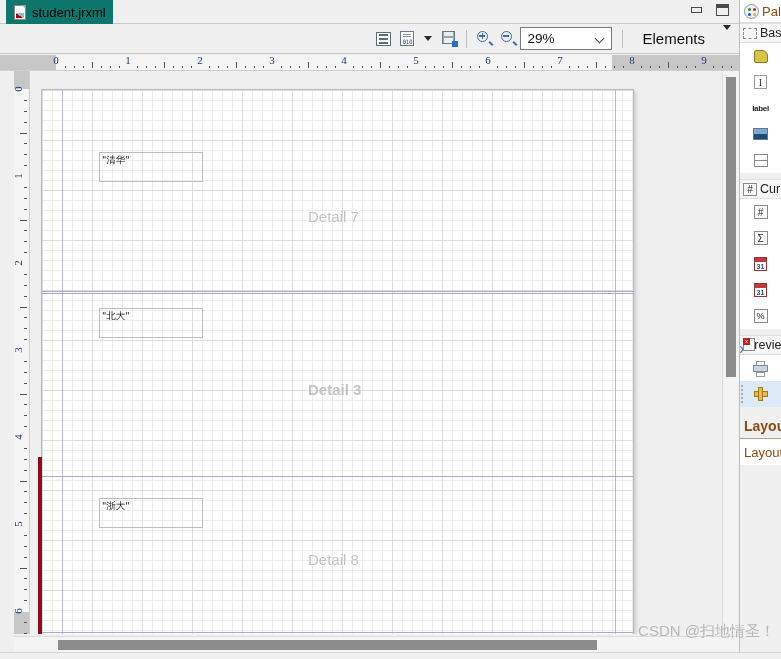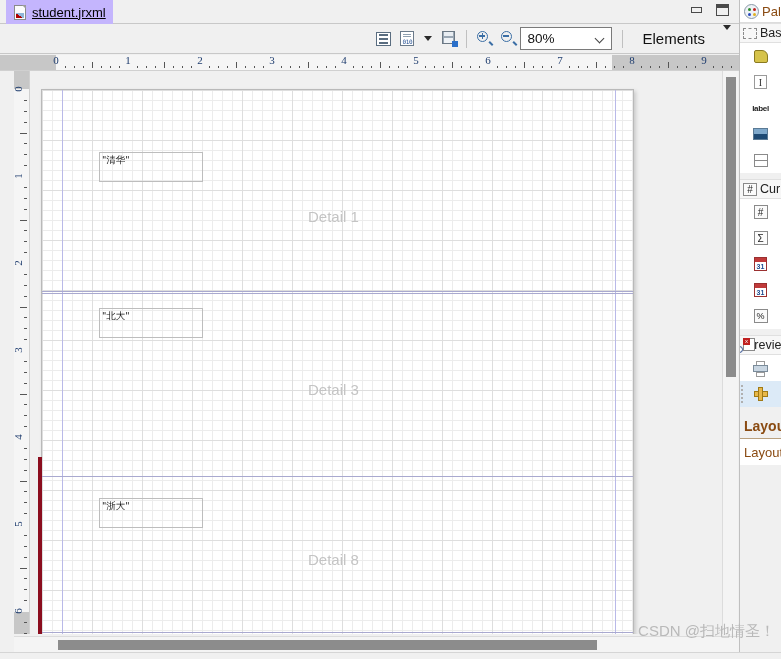--- a/index.html
+++ b/index.html
@@ -35,21 +35,21 @@
   .tab {
     position: absolute;
     top: 0; height: 24px;
     display: flex; align-items: center;
     padding: 0 7px;
     font-size: 13px;
     color: #000;
     white-space: nowrap;
     cursor: pointer;
   }
-  .tab.inactive { background: #c4b5fd; text-decoration: underline; }
+  .tab.inactive { background: #0f766e; }
   .tab.active {
     background: #ffffff;
     border-left: 1px solid #c8c8c8;
     border-right: 1px solid #c8c8c8;
     border-top: 1px solid #ffffff;
     border-bottom: 1px solid #ffffff;
     height: 25px;
     z-index: 3;
   }
   .tab-label { margin-left: 5px; }
@@ -575,21 +575,21 @@
       </div>
       <div class="tb-btn">
         <span class="magn">
           <span class="ring"></span>
             <span class="pm"></span>
             <span class="stick"></span>
         </span>
       </div>
 
       <div id="zoom-combo">
-        <span>80%</span>
+        <span>29%</span>
         <span class="chev"></span>
       </div>
 
       <div class="tb-sep" style="margin-left:10px"></div>
 
       <div id="settings-btn">
         <span>Elements</span>
       </div>
       <div id="settings-caret">
         <span class="caret-down"></span>
@@ -744,22 +744,22 @@
         <div id="grid-major"></div>
 
         <div class="margin-line-v" style="left:20px;"></div>
         <div class="margin-line-v" style="left:573px;"></div>
 
         <div class="band-sep" style="top:201px;"></div>
         <div class="band-sep" style="top:203px;"></div>
         <div class="band-sep" style="top:386px;"></div>
         <div class="band-sep" style="top:542px;"></div>
 
-        <div class="band-label" style="left:266px; top:118px;">Detail 1</div>
-        <div class="band-label" style="left:266px; top:291px;">Detail 3</div>
+        <div class="band-label" style="left:266px; top:118px;">Detail 7</div>
+        <div class="band-label" style="left:266px; top:291px;font-weight:bold;">Detail 3</div>
         <div class="band-label" style="left:266px; top:461px;">Detail 8</div>
 
         <div class="textfield" style="left:57px; top:62px; width:104px; height:30px;">
           <span class="tf-text">"清华"</span>
         </div>
         <div class="textfield" style="left:57px; top:218px; width:104px; height:30px;">
           <span class="tf-text">"北大"</span>
         </div>
         <div class="textfield" style="left:57px; top:408px; width:104px; height:30px;">
           <span class="tf-text">"浙大"</span>

